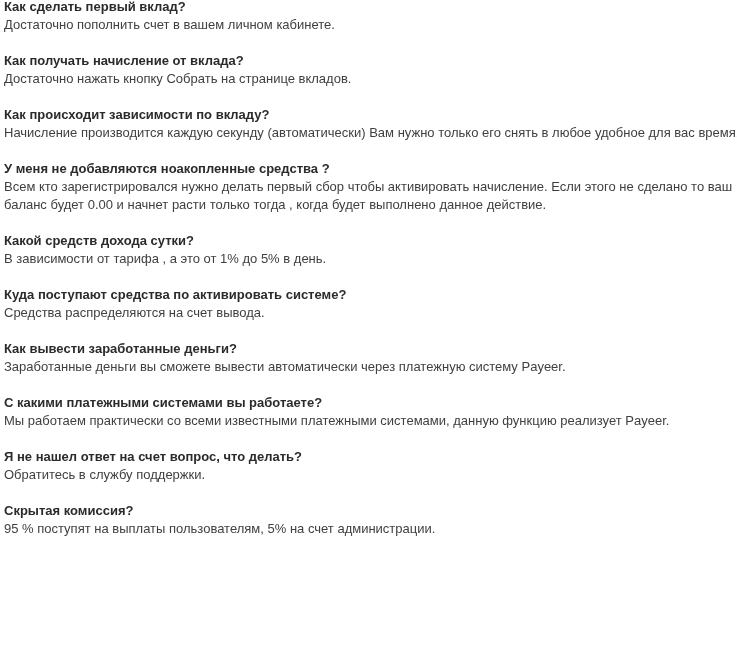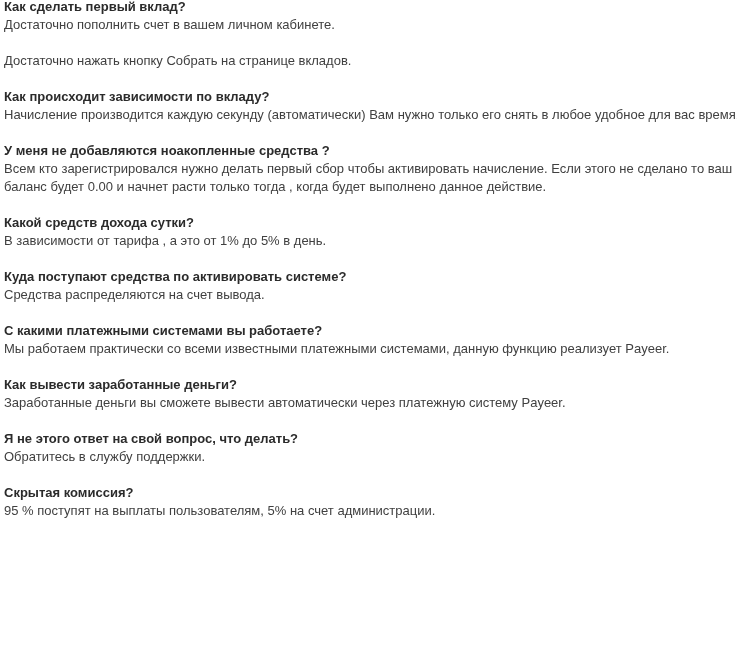--- a/index.html
+++ b/index.html
@@ -15,47 +15,48 @@
 </style>
 </head>
 <body>
 
 <div class="faq">
   <div class="item">
     <div class="q">Как сделать первый вклад?</div>
     <div class="a">Достаточно пополнить счет в вашем личном кабинете.</div>
   </div>
   <div class="item">
+    <div class="q">Как получать начисление от вклада?</div>
     <div class="a">Достаточно нажать кнопку Собрать на странице вкладов.</div>
   </div>
   <div class="item">
     <div class="q">Как происходит зависимости по вкладу?</div>
     <div class="a">Начисление производится каждую секунду (автоматически) Вам нужно только его снять в любое удобное для вас время.</div>
   </div>
   <div class="item">
     <div class="q">У меня не добавляются ноакопленные средства ?</div>
     <div class="a">Всем кто зарегистрировался нужно делать первый сбор чтобы активировать начисление. Если этого не сделано то ваш баланс будет 0.00 и начнет расти только тогда , когда будет выполнено данное действие.</div>
   </div>
   <div class="item">
     <div class="q">Какой средств дохода сутки?</div>
     <div class="a">В зависимости от тарифа , а это от 1% до 5% в день.</div>
   </div>
   <div class="item">
     <div class="q">Куда поступают средства по активировать системе?</div>
     <div class="a">Средства распределяются на счет вывода.</div>
   </div>
   <div class="item">
+    <div class="q">Как вывести заработанные деньги?</div>
+    <div class="a">Заработанные деньги вы сможете вывести автоматически через платежную систему Payeer.</div>
+  </div>
+  <div class="item">
     <div class="q">С какими платежными системами вы работаете?</div>
     <div class="a">Мы работаем практически со всеми известными платежными системами, данную функцию реализует Payeer.</div>
   </div>
   <div class="item">
-    <div class="q">Как вывести заработанные деньги?</div>
-    <div class="a">Заработанные деньги вы сможете вывести автоматически через платежную систему Payeer.</div>
-  </div>
-  <div class="item">
-    <div class="q">Я не этого ответ на свой вопрос, что делать?</div>
+    <div class="q">Я не нашел ответ на счет вопрос, что делать?</div>
     <div class="a">Обратитесь в службу поддержки.</div>
   </div>
   <div class="item">
     <div class="q">Скрытая комиссия?</div>
     <div class="a">95 % поступят на выплаты пользователям, 5% на счет администрации.</div>
   </div>
 </div>
 
 </body></html>

